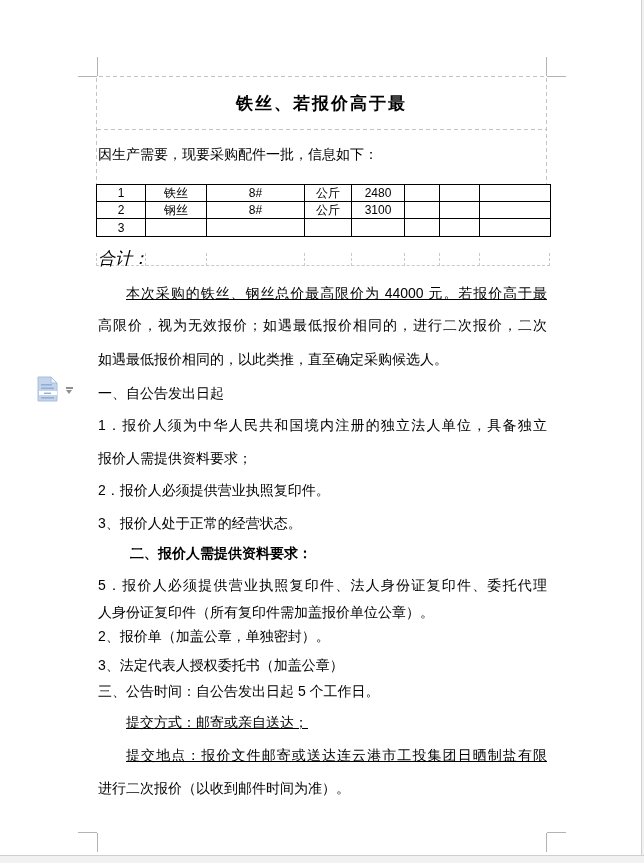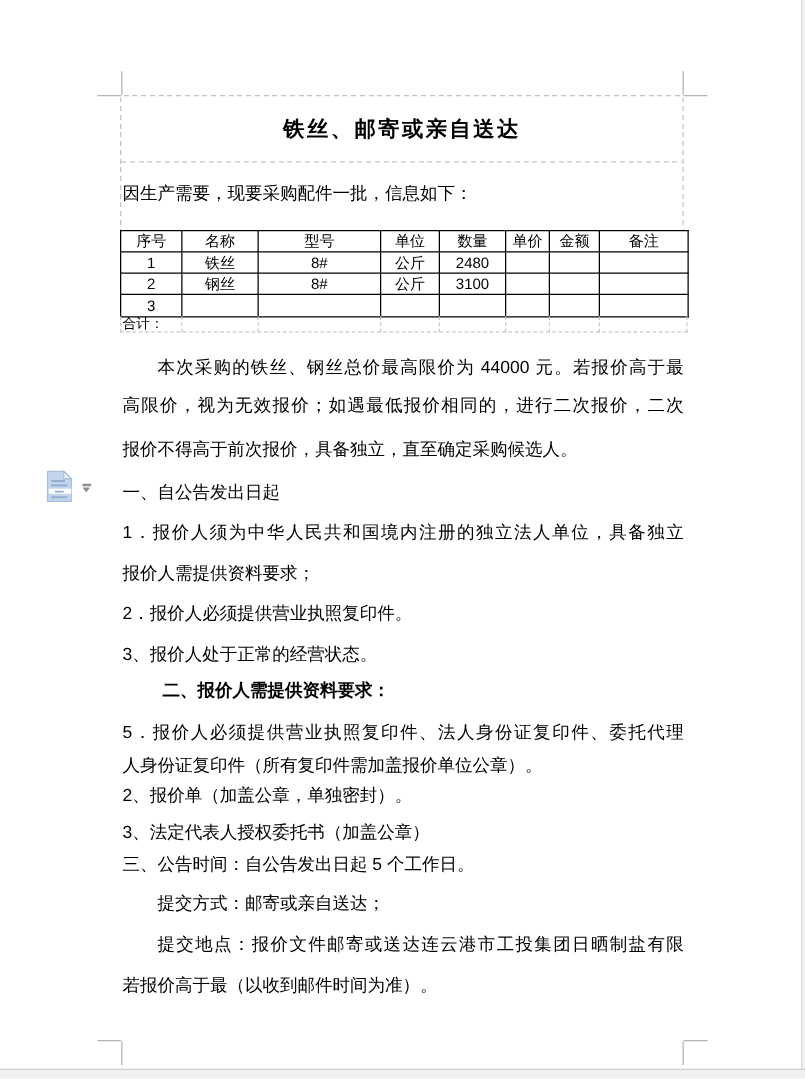--- a/index.html
+++ b/index.html
@@ -37,26 +37,26 @@
     font-size:12px;text-align:center;overflow:hidden;
   }
   table.ptable tr.r3 td{height:17px;}
 
   
   .total-row{left:96px;top:253px;width:454px;height:13px;
     border-left:1px dashed #c9c9c9;border-bottom:1px dashed #c9c9c9;box-sizing:border-box;}
   .total-row .cell{float:left;height:13px;box-sizing:border-box;border-right:1px dashed #c9c9c9;}
   .c0{width:49px;} .c1{width:61px;} .c2{width:98px;} .c3{width:47px;}
   .c4{width:53px;} .c5{width:35px;} .c6{width:40px;} .c7{width:70px;}
-  .total-label{position:absolute;left:1px;top:-1px;font-size:11px;line-height:14px;white-space:nowrap;background:transparent;}
+  .total-label{position:absolute;left:1px;top:-1px;font-size:17px;line-height:14px;white-space:nowrap;background:transparent;font-style:italic;}
 
   
   .ln{position:absolute;left:98px;width:449px;font-size:14px;line-height:20px;white-space:nowrap;}
   .j{white-space:normal;text-align:justify;text-align-last:justify;}
-  .ind{text-indent:28px;}
+  .ind{text-indent:28px;text-decoration:underline;}
   .ind2{text-indent:32px;}
   .b{font-weight:bold;font-family:Liberation Mono, monospace;}
   .t0{top:283px;} .t1{top:316px;font-family:Liberation Serif, serif;} .t2{top:349px;}
   .t3{top:383px;}
   .t4{top:415px;} .t5{top:448px;}
   .t6{top:480px;} .t7{top:513px;}
   .t8{top:544px;}
   .t9{top:575px;} .t10{top:602px;}
   .t11{top:626px;} .t12{top:655px;} .t13{top:681px;}
   .t14{top:712px;}
@@ -84,45 +84,35 @@
 <div class="mark" style="left:78px;top:832px;width:19px;height:1px;"></div>
 <div class="mark" style="left:97px;top:833px;width:1px;height:19px;"></div>
 <div class="mark" style="left:547px;top:832px;width:19px;height:1px;"></div>
 <div class="mark" style="left:546px;top:833px;width:1px;height:19px;"></div>
 
 <div class="dash-h" style="left:99px;top:76px;width:446px;"></div>
 <div class="dash-h" style="left:97px;top:129px;width:449px;"></div>
 <div class="dash-v" style="left:96px;top:78px;height:106px;"></div>
 <div class="dash-v" style="left:546px;top:78px;height:106px;"></div>
 
-<div class="abs doc-title">铁丝、邮寄或亲自送达</div>
+<div class="abs doc-title">铁丝、若报价高于最</div>
 <div class="abs intro">因生产需要，现要采购配件一批，信息如下：</div>
 
 <table class="ptable">
   <colgroup>
     <col style="width:49px">
       <col style="width:61px">
       <col style="width:98px">
       <col style="width:47px">
     <col style="width:53px">
       <col style="width:35px">
       <col style="width:40px">
       <col style="width:71px">
   </colgroup>
   <tbody>
-      <tr>
-    <td>序号</td>
-    <td>名称</td>
-    <td>型号</td>
-    <td>单位</td>
-    <td>数量</td>
-    <td>单价</td>
-    <td>金额</td>
-    <td>备注</td>
-  </tr>
   <tr>
     <td>1</td>
     <td>铁丝</td>
     <td>8#</td>
     <td>公斤</td>
     <td>2480</td>
     <td></td>
     <td></td>
     <td></td>
   </tr>
@@ -170,27 +160,27 @@
     <rect x="3" y="15" width="18" height="4" fill="#ffffff"></rect>
     <rect x="8" y="16.6" width="7" height="1.4" fill="#93aed3"></rect>
     <rect x="5" y="21" width="13" height="1.6" fill="#93aed3"></rect>
   </svg>
   <div class="dd-bar"></div>
   <div class="dd-tri"></div>
 </div>
 
 <div class="ln t0 j ind">本次采购的铁丝、钢丝总价最高限价为 44000 元。若报价高于最</div>
 <div class="ln t1 j">高限价，视为无效报价；如遇最低报价相同的，进行二次报价，二次</div>
-<div class="ln t2">报价不得高于前次报价，具备独立，直至确定采购候选人。</div>
+<div class="ln t2">如遇最低报价相同的，以此类推，直至确定采购候选人。</div>
 <div class="ln t3">一、自公告发出日起</div>
 <div class="ln t4 j">1．报价人须为中华人民共和国境内注册的独立法人单位，具备独立</div>
 <div class="ln t5">报价人需提供资料要求；</div>
 <div class="ln t6">2．报价人必须提供营业执照复印件。</div>
 <div class="ln t7">3、报价人处于正常的经营状态。</div>
 <div class="ln t8 b ind2">二、报价人需提供资料要求：</div>
 <div class="ln t9 j">5．报价人必须提供营业执照复印件、法人身份证复印件、委托代理</div>
 <div class="ln t10">人身份证复印件（所有复印件需加盖报价单位公章）。</div>
 <div class="ln t11">2、报价单（加盖公章，单独密封）。</div>
 <div class="ln t12">3、法定代表人授权委托书（加盖公章）</div>
 <div class="ln t13">三、公告时间：自公告发出日起 5 个工作日。</div>
 <div class="ln t14 ind">提交方式：邮寄或亲自送达；</div>
 <div class="ln t15 j ind">提交地点：报价文件邮寄或送达连云港市工投集团日晒制盐有限</div>
-<div class="ln t16">若报价高于最（以收到邮件时间为准）。</div>
+<div class="ln t16">进行二次报价（以收到邮件时间为准）。</div>
 
 </body></html>

